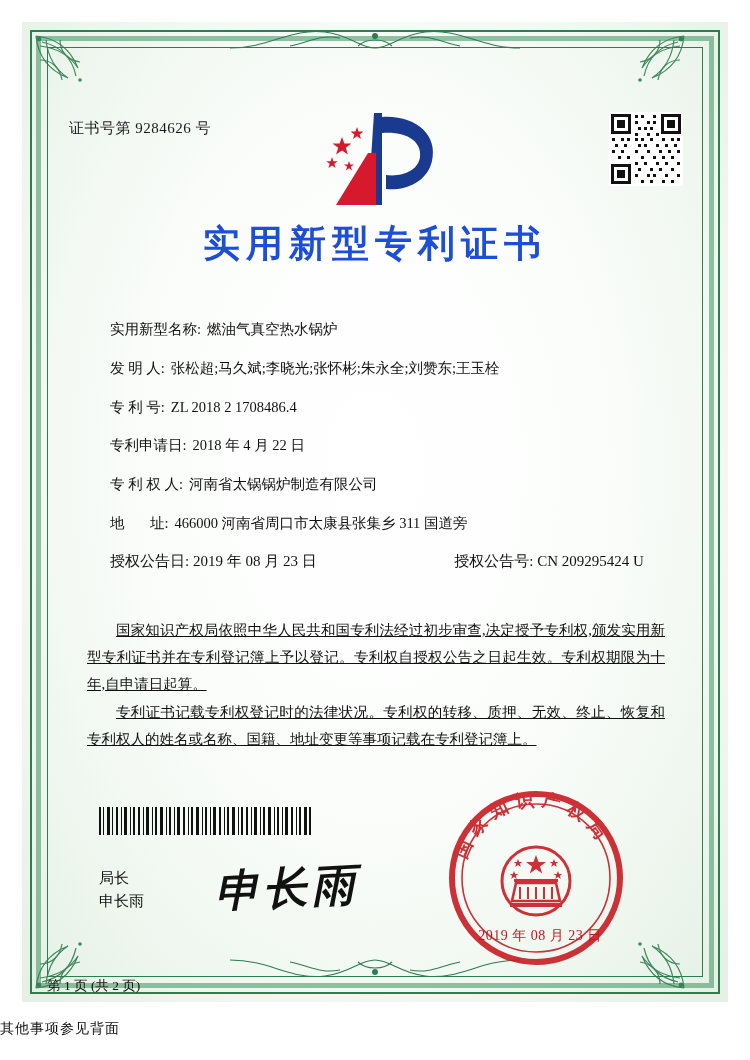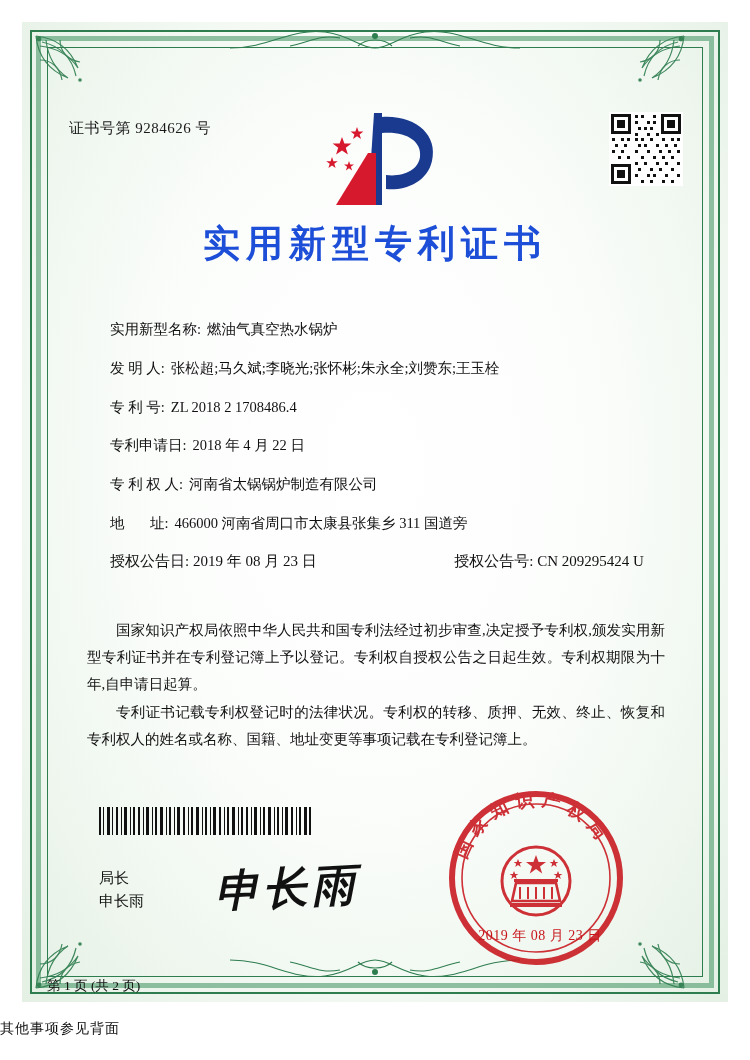--- a/index.html
+++ b/index.html
@@ -182,20 +182,21 @@
   
   .paras {
     position: absolute;
     left: 40px;
     top: 570px;
     width: 578px;
     font-size: 14.5px;
     line-height: 1.85;
     color: #111111;
     text-align: justify;
+    text-decoration: underline;
   }
   .para { text-indent: 29px; margin: 0 0 2px 0; }
 
   
   .barcode {
     position: absolute;
     left: 52px;
     top: 760px;
     width: 212px;
     height: 28px;

